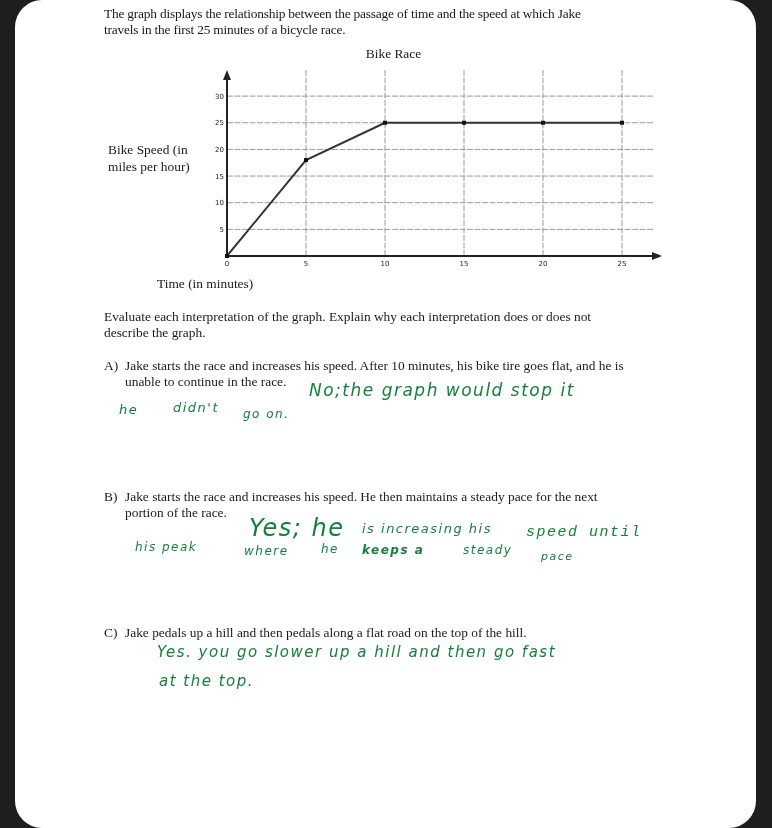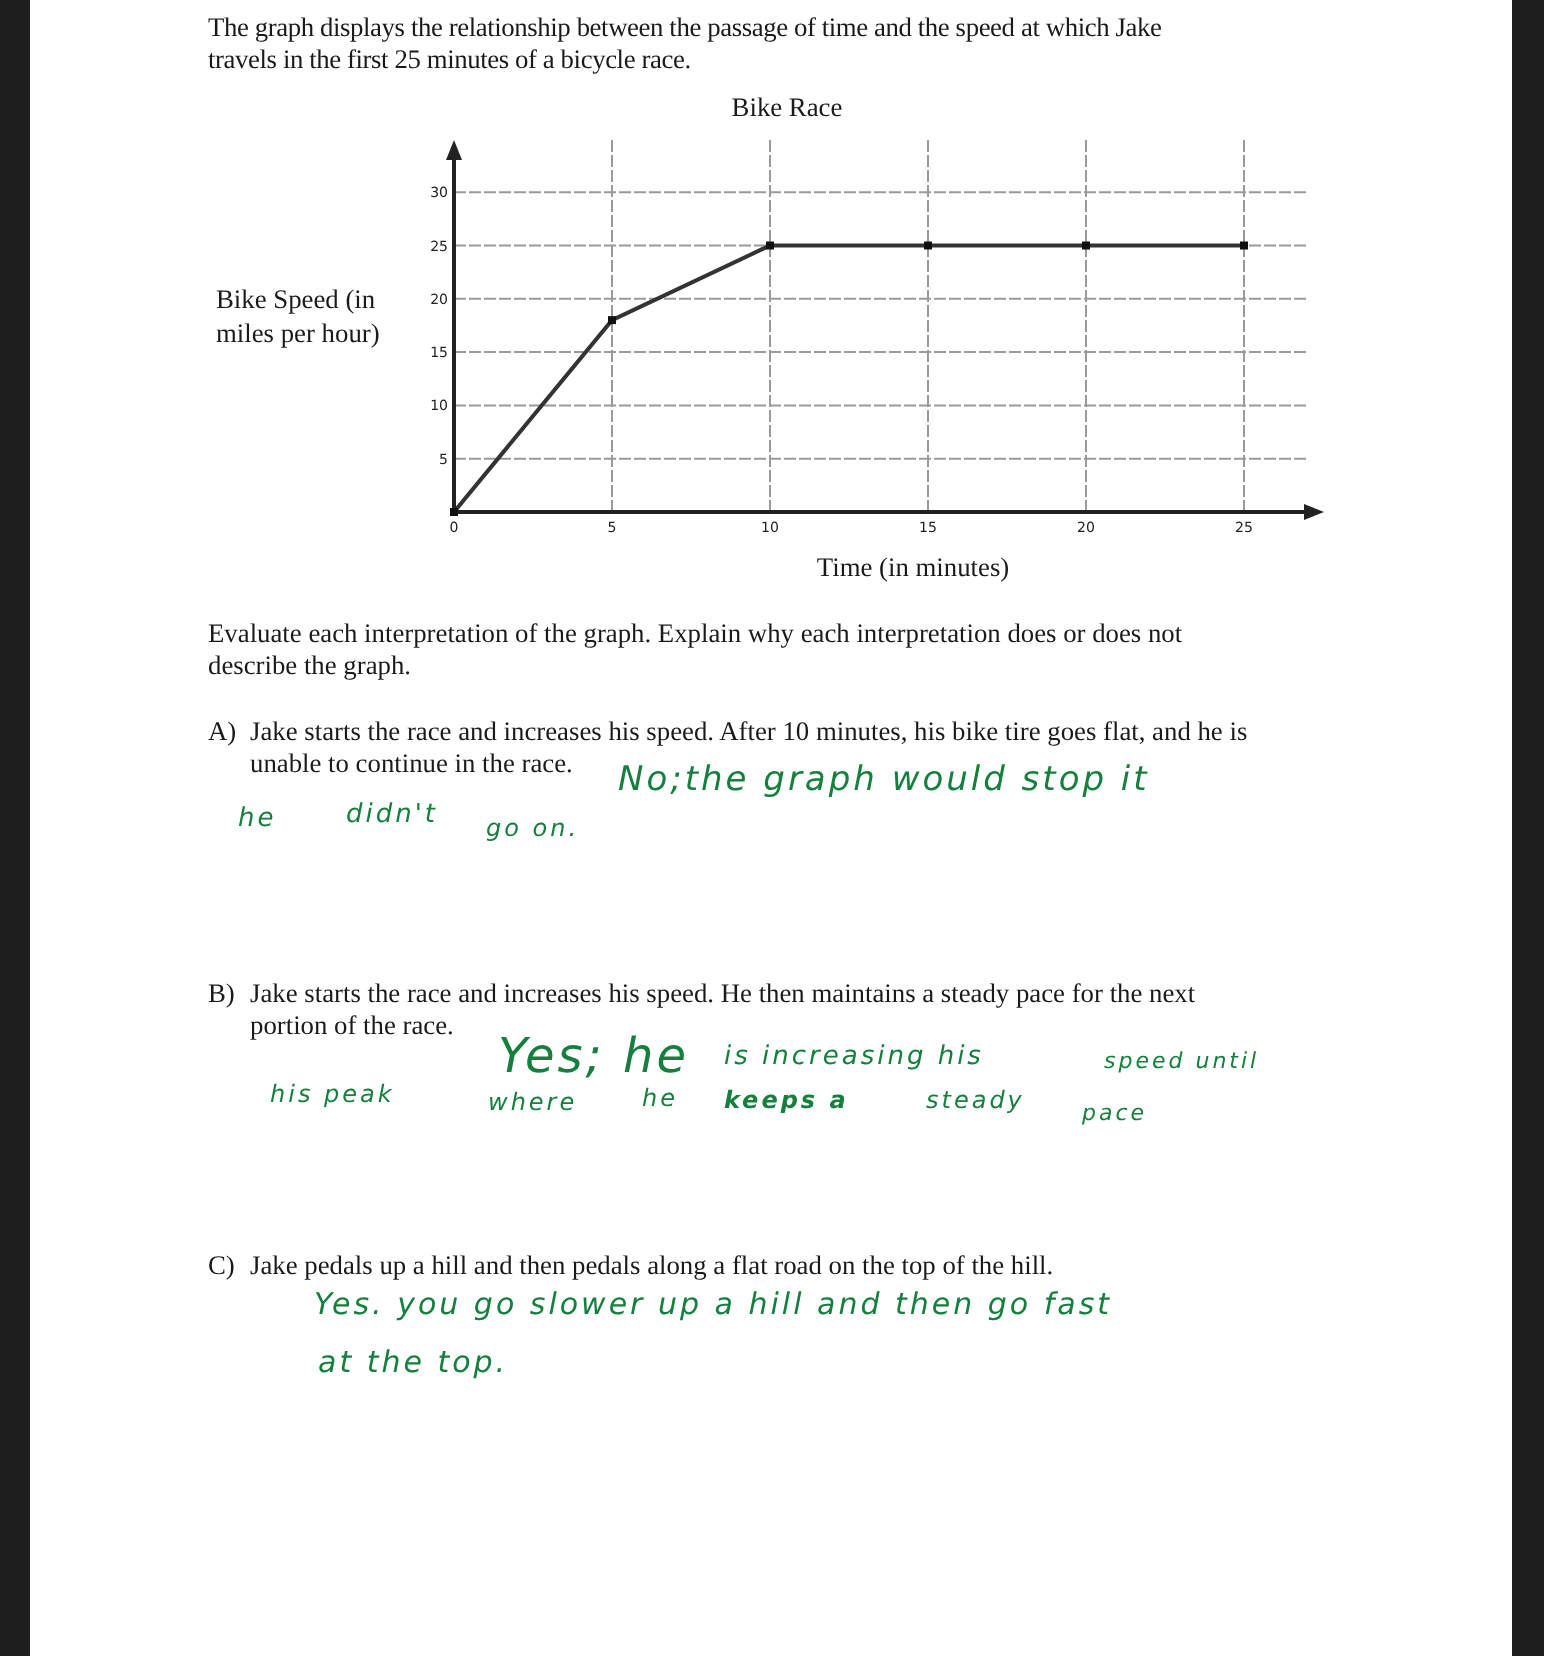--- a/index.html
+++ b/index.html
@@ -10,41 +10,42 @@
       background: #1e1e1e;
       overflow: hidden;
     }
     .page {
       position: absolute;
       left: 15px;
       top: 0;
       width: 741px;
       height: 828px;
       background: #ffffff;
+      border-radius: 27px;
     }
     .serif {
       font-family: "Liberation Serif", "DejaVu Serif", serif;
       color: #1a1a1a;
     }
     .abs { position: absolute; }
     .intro {
       left: 89px; top: 6px; width: 560px;
       font-size: 13.4px; line-height: 16px;
       letter-spacing: -0.2px;
     }
     .chart-title {
       left: 0; top: 46px; width: 741px; text-align: center;
       font-size: 13.4px; padding-left: 16px; box-sizing: border-box;
     }
     .ylabel {
       left: 93px; top: 141px; width: 100px;
       font-size: 13.4px; line-height: 17px;
     }
     .xlabel {
-      left: 0; top: 276px; width: 741px; text-align: center;
+      left: 0; top: 276px; width: 741px; 
       font-size: 13.4px; padding-left: 142px; box-sizing: border-box;
     }
     svg.chart {
       position: absolute; left: -15px; top: 0;
       width: 772px; height: 300px;
       overflow: visible;
     }
     .instructions {
       left: 89px; top: 309px; width: 560px;
       font-size: 13.4px; line-height: 16px;
@@ -164,21 +165,21 @@
 
   <div class="abs serif question qb">
     <span class="qletter">B)</span>
     <div class="qtext">
       <div>Jake starts the race and increases his speed. He then maintains a steady pace for the next</div>
       <div>portion of the race.</div>
     </div>
   </div>
   <div class="hand" style="left:234px; top:514px; font-size:24px;">Yes; he</div>
   <div class="hand" style="left:347px; top:521px; font-size:13px;">is increasing his</div>
-  <div class="hand" style="left:537px; top:524px; font-size:11px;">speed until</div>
+  <div class="hand" style="left:511px; top:524px; font-size:15px;font-family:Liberation Mono, monospace;">speed until</div>
   <div class="hand" style="left:120px; top:540px; font-size:12px;">his peak</div>
   <div class="hand" style="left:229px; top:544px; font-size:12px;">where</div>
   <div class="hand" style="left:306px; top:542px; font-size:12px;">he</div>
   <div class="hand" style="left:347px; top:543px; font-size:12px;font-weight:bold;">keeps a</div>
   <div class="hand" style="left:448px; top:543px; font-size:12px;">steady</div>
   <div class="hand" style="left:526px; top:550px; font-size:11px;">pace</div>
 
   <div class="abs serif question qc">
     <span class="qletter">C)</span>
     <div class="qtext">

